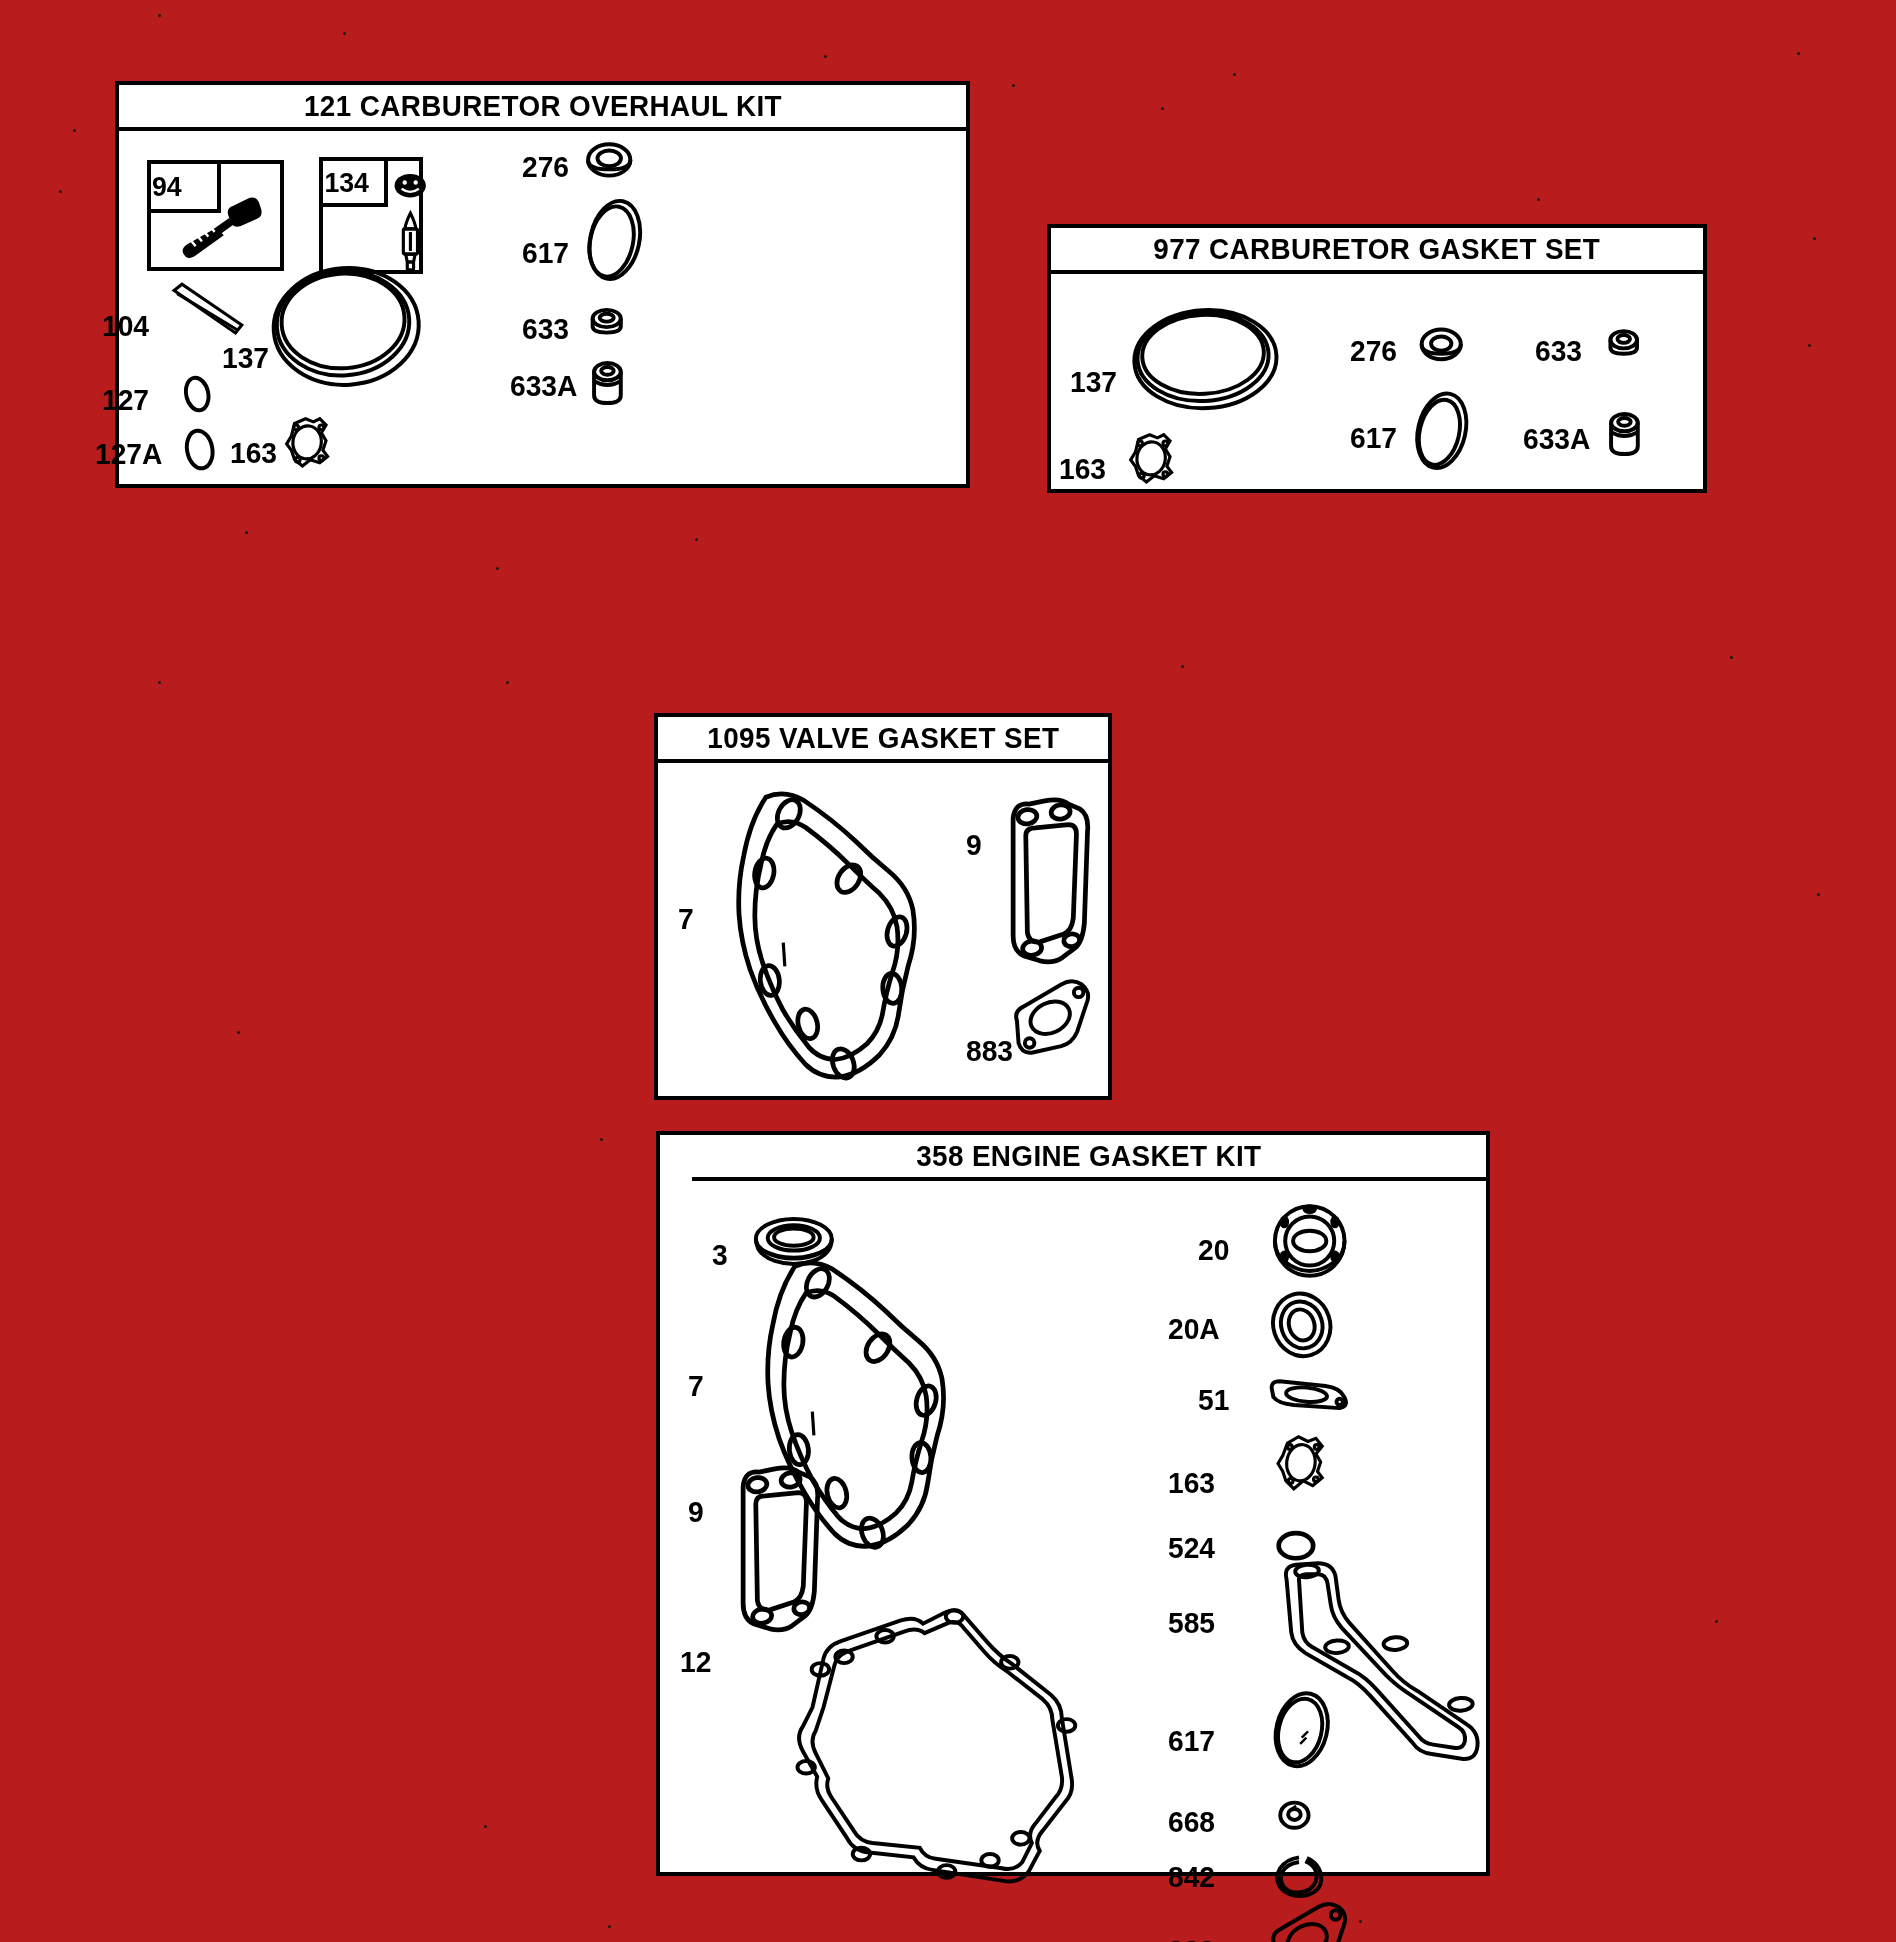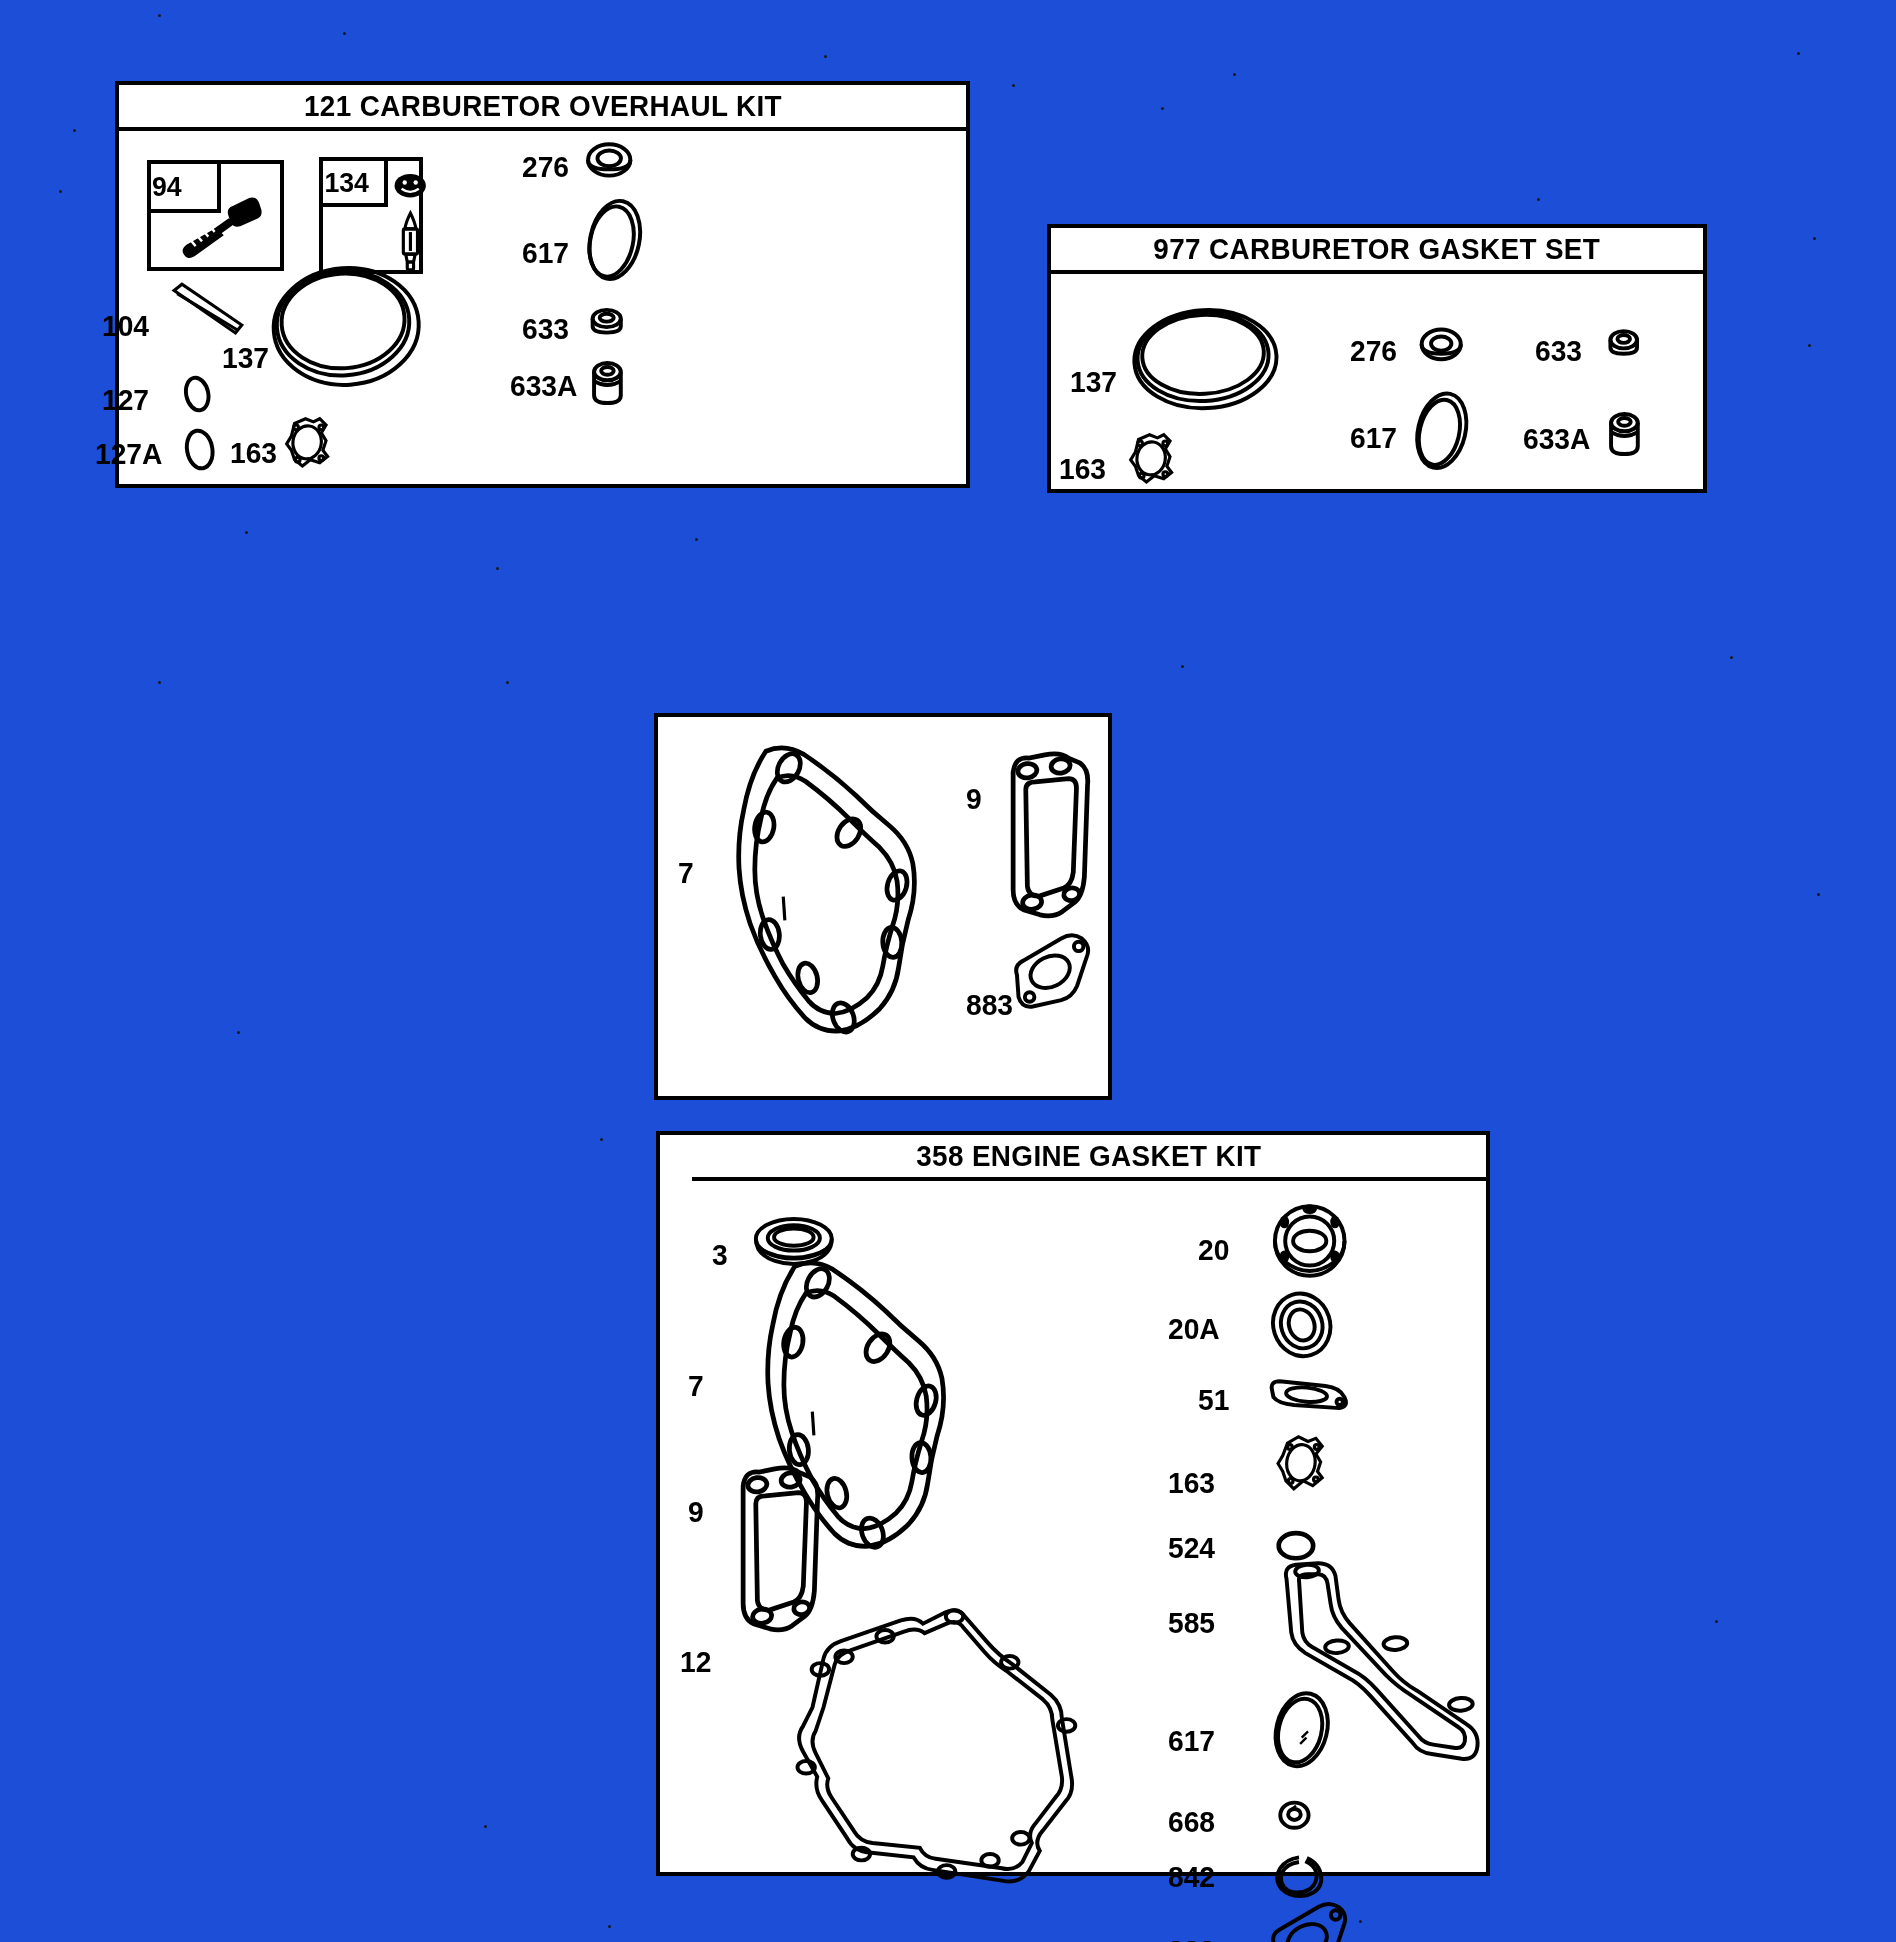--- a/index.html
+++ b/index.html
@@ -8,21 +8,21 @@
     padding: 0;
     background: #ffffff;
   }
   body {
     font-family: "Liberation Sans", sans-serif;
   }
   #page {
     position: relative;
     width: 1896px;
     height: 1942px;
-    background: #1d4ed8;
+    background: #b91c1c;
     overflow: hidden;
   }
   
   .kit-box {
     position: absolute;
     border: 4.7px solid #000;
     box-sizing: border-box;
     background: #fff;
   }
   .kit-header {
@@ -360,20 +360,23 @@
             <path d="M9,16 L9,46 Q9,56 26,56 Q43,56 43,46 L43,16"></path>
             <path d="M9,28 Q26,38 43,28"></path>
           </g>
         </svg>
       </div>
 
     </div>
   </div>
 
   <div class="kit-box" style="left:654px; top:713px; width:458px; height:387px;">
+    <div class="kit-header">
+      <div class="kit-title">1095 VALVE GASKET SET</div>
+    </div>
     <div class="kit-body">
 
       <div class="plabel" style="left:20px; top:141px;">7</div>
       <div class="art" style="left:51px; top:20px;">
         <svg width="237" height="316" viewBox="0 0 300 400">
           <g fill="none" stroke="#000" stroke-width="6">
             <path d="M72,18 Q96,8 120,22 Q156,46 186,74 Q206,94 228,112
                      Q252,132 258,160 Q264,196 252,232 Q244,262 240,292
                      Q236,322 216,344 Q192,368 166,372 Q140,374 122,356
                      Q100,332 84,304 Q64,270 52,236 Q40,200 38,166

